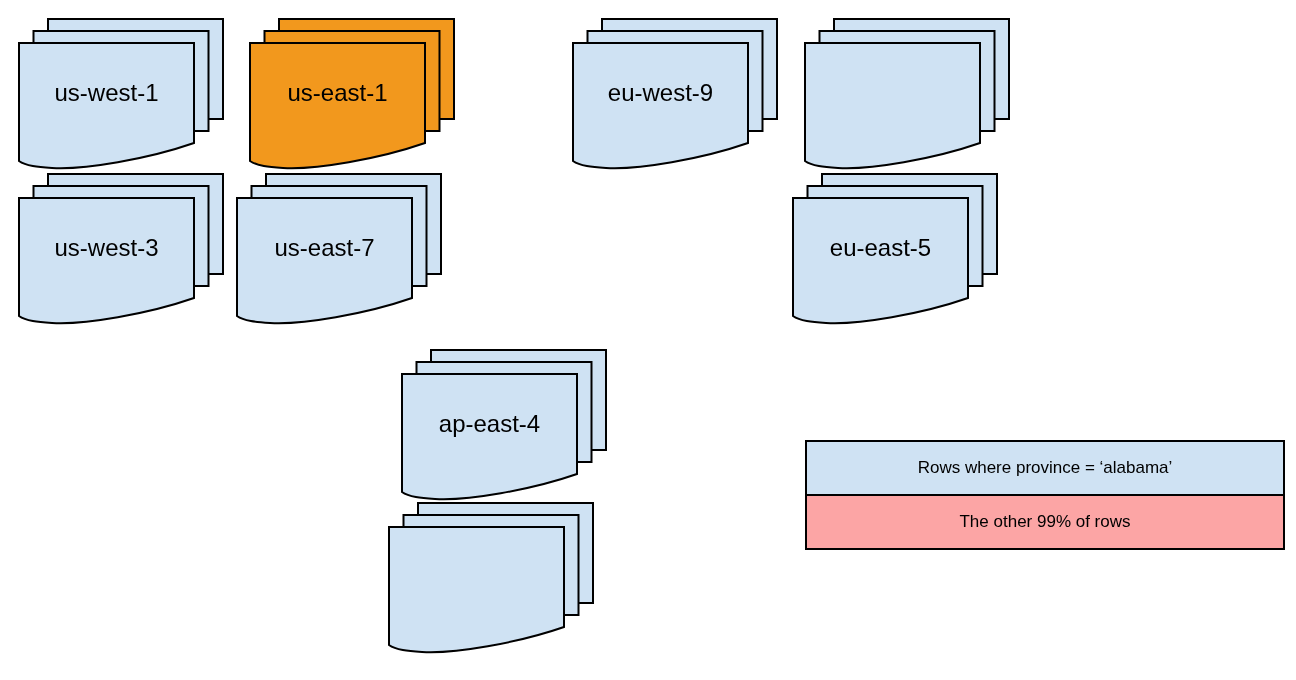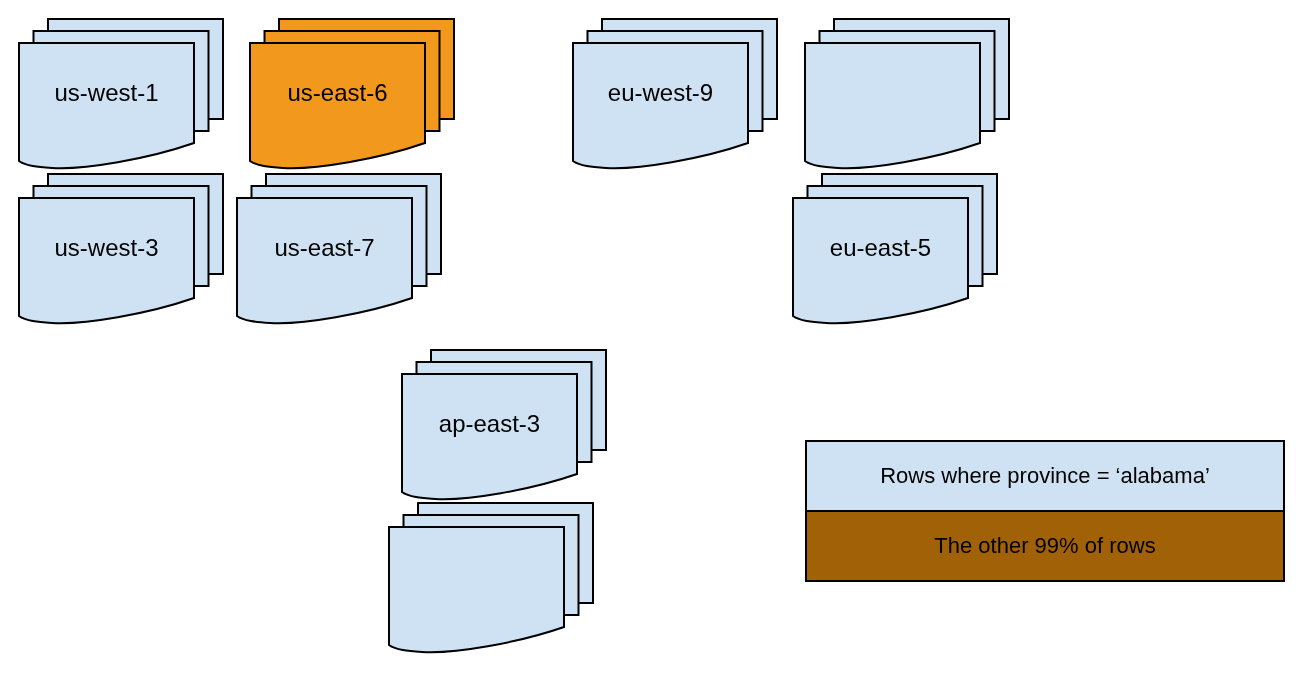--- a/index.html
+++ b/index.html
@@ -15,26 +15,26 @@
   .stack-label{
     position:absolute;left:1px;top:25px;width:175px;height:100px;
     display:flex;align-items:center;justify-content:center;
     font-size:24px;line-height:1;white-space:nowrap;
   }
   .legend{
     position:absolute;left:805px;top:440px;width:476px;
     border:2px solid #000;background:#fff;box-sizing:content-box;
   }
   .legend-row{
-    height:68px;display:flex;align-items:center;justify-content:center;
-    font-size:22px;white-space:nowrap;
+    height:52px;display:flex;align-items:center;justify-content:center;
+    font-size:17px;white-space:nowrap;
   }
   .legend-row + .legend-row{border-top:2px solid #000;}
   .legend-row.blue{background:#CFE2F3;}
-  .legend-row.orange{background:#a16207;}
+  .legend-row.orange{background:#fca5a5;}
 </style>
 </head>
 <body>
 
 <div class="canvas">
 
   <div class="stack blue" style="left:18px;top:18px">
     <svg viewBox="0 0 206 154" width="206" height="154">
       <rect class="doc" x="30" y="1" width="175" height="100"></rect>
       <rect class="doc" x="15.5" y="13" width="175" height="100"></rect>
@@ -42,21 +42,21 @@
     </svg>
     <div class="stack-label">us-west-1</div>
   </div>
 
   <div class="stack orange" style="left:249px;top:18px">
     <svg viewBox="0 0 206 154" width="206" height="154">
       <rect class="doc" x="30" y="1" width="175" height="100"></rect>
       <rect class="doc" x="15.5" y="13" width="175" height="100"></rect>
       <path class="doc" d="M1,25 L176,25 L176,125 C130,141 66,152 34,150 C20,149 8,148 1,143 Z"></path>
     </svg>
-    <div class="stack-label">us-east-6</div>
+    <div class="stack-label">us-east-1</div>
   </div>
 
   <div class="stack blue" style="left:572px;top:18px">
     <svg viewBox="0 0 206 154" width="206" height="154">
       <rect class="doc" x="30" y="1" width="175" height="100"></rect>
       <rect class="doc" x="15.5" y="13" width="175" height="100"></rect>
       <path class="doc" d="M1,25 L176,25 L176,125 C130,141 66,152 34,150 C20,149 8,148 1,143 Z"></path>
     </svg>
     <div class="stack-label">eu-west-9</div>
   </div>
@@ -96,21 +96,21 @@
     </svg>
     <div class="stack-label">eu-east-5</div>
   </div>
 
   <div class="stack blue" style="left:401px;top:349px">
     <svg viewBox="0 0 206 154" width="206" height="154">
       <rect class="doc" x="30" y="1" width="175" height="100"></rect>
       <rect class="doc" x="15.5" y="13" width="175" height="100"></rect>
       <path class="doc" d="M1,25 L176,25 L176,125 C130,141 66,152 34,150 C20,149 8,148 1,143 Z"></path>
     </svg>
-    <div class="stack-label">ap-east-3</div>
+    <div class="stack-label">ap-east-4</div>
   </div>
 
   <div class="stack blue" style="left:388px;top:502px">
     <svg viewBox="0 0 206 154" width="206" height="154">
       <rect class="doc" x="30" y="1" width="175" height="100"></rect>
       <rect class="doc" x="15.5" y="13" width="175" height="100"></rect>
       <path class="doc" d="M1,25 L176,25 L176,125 C130,141 66,152 34,150 C20,149 8,148 1,143 Z"></path>
     </svg>
   </div>
 

